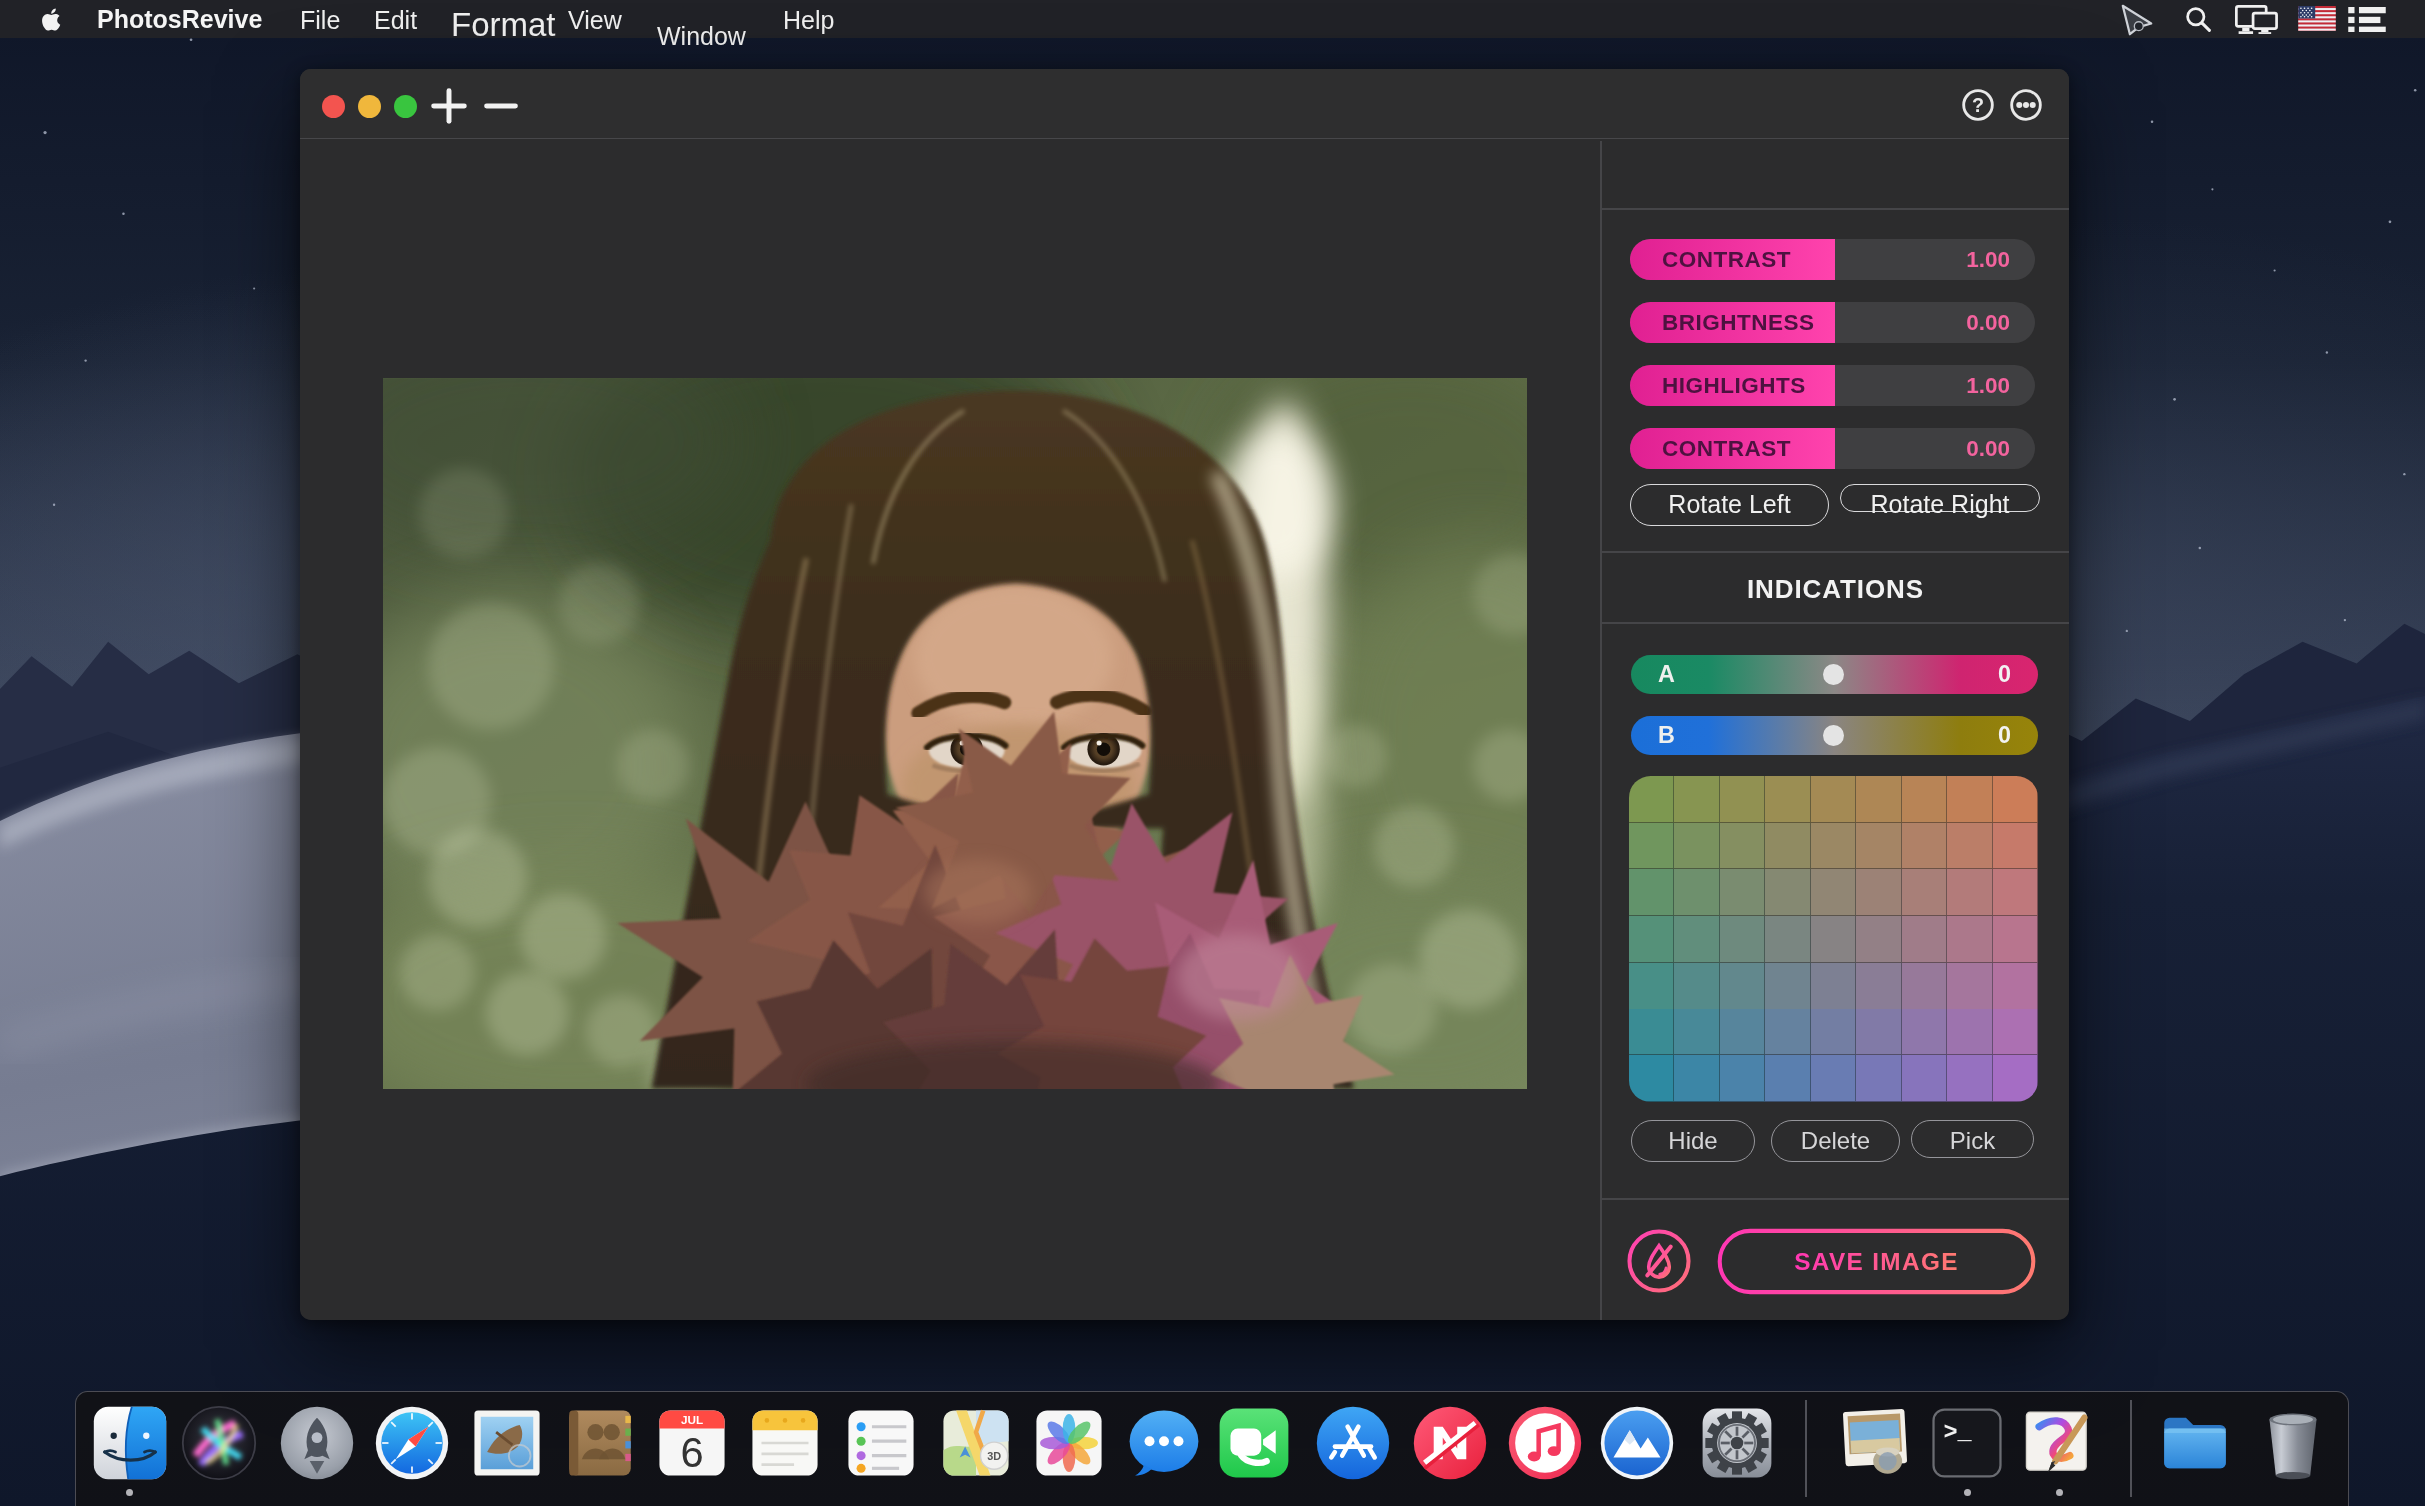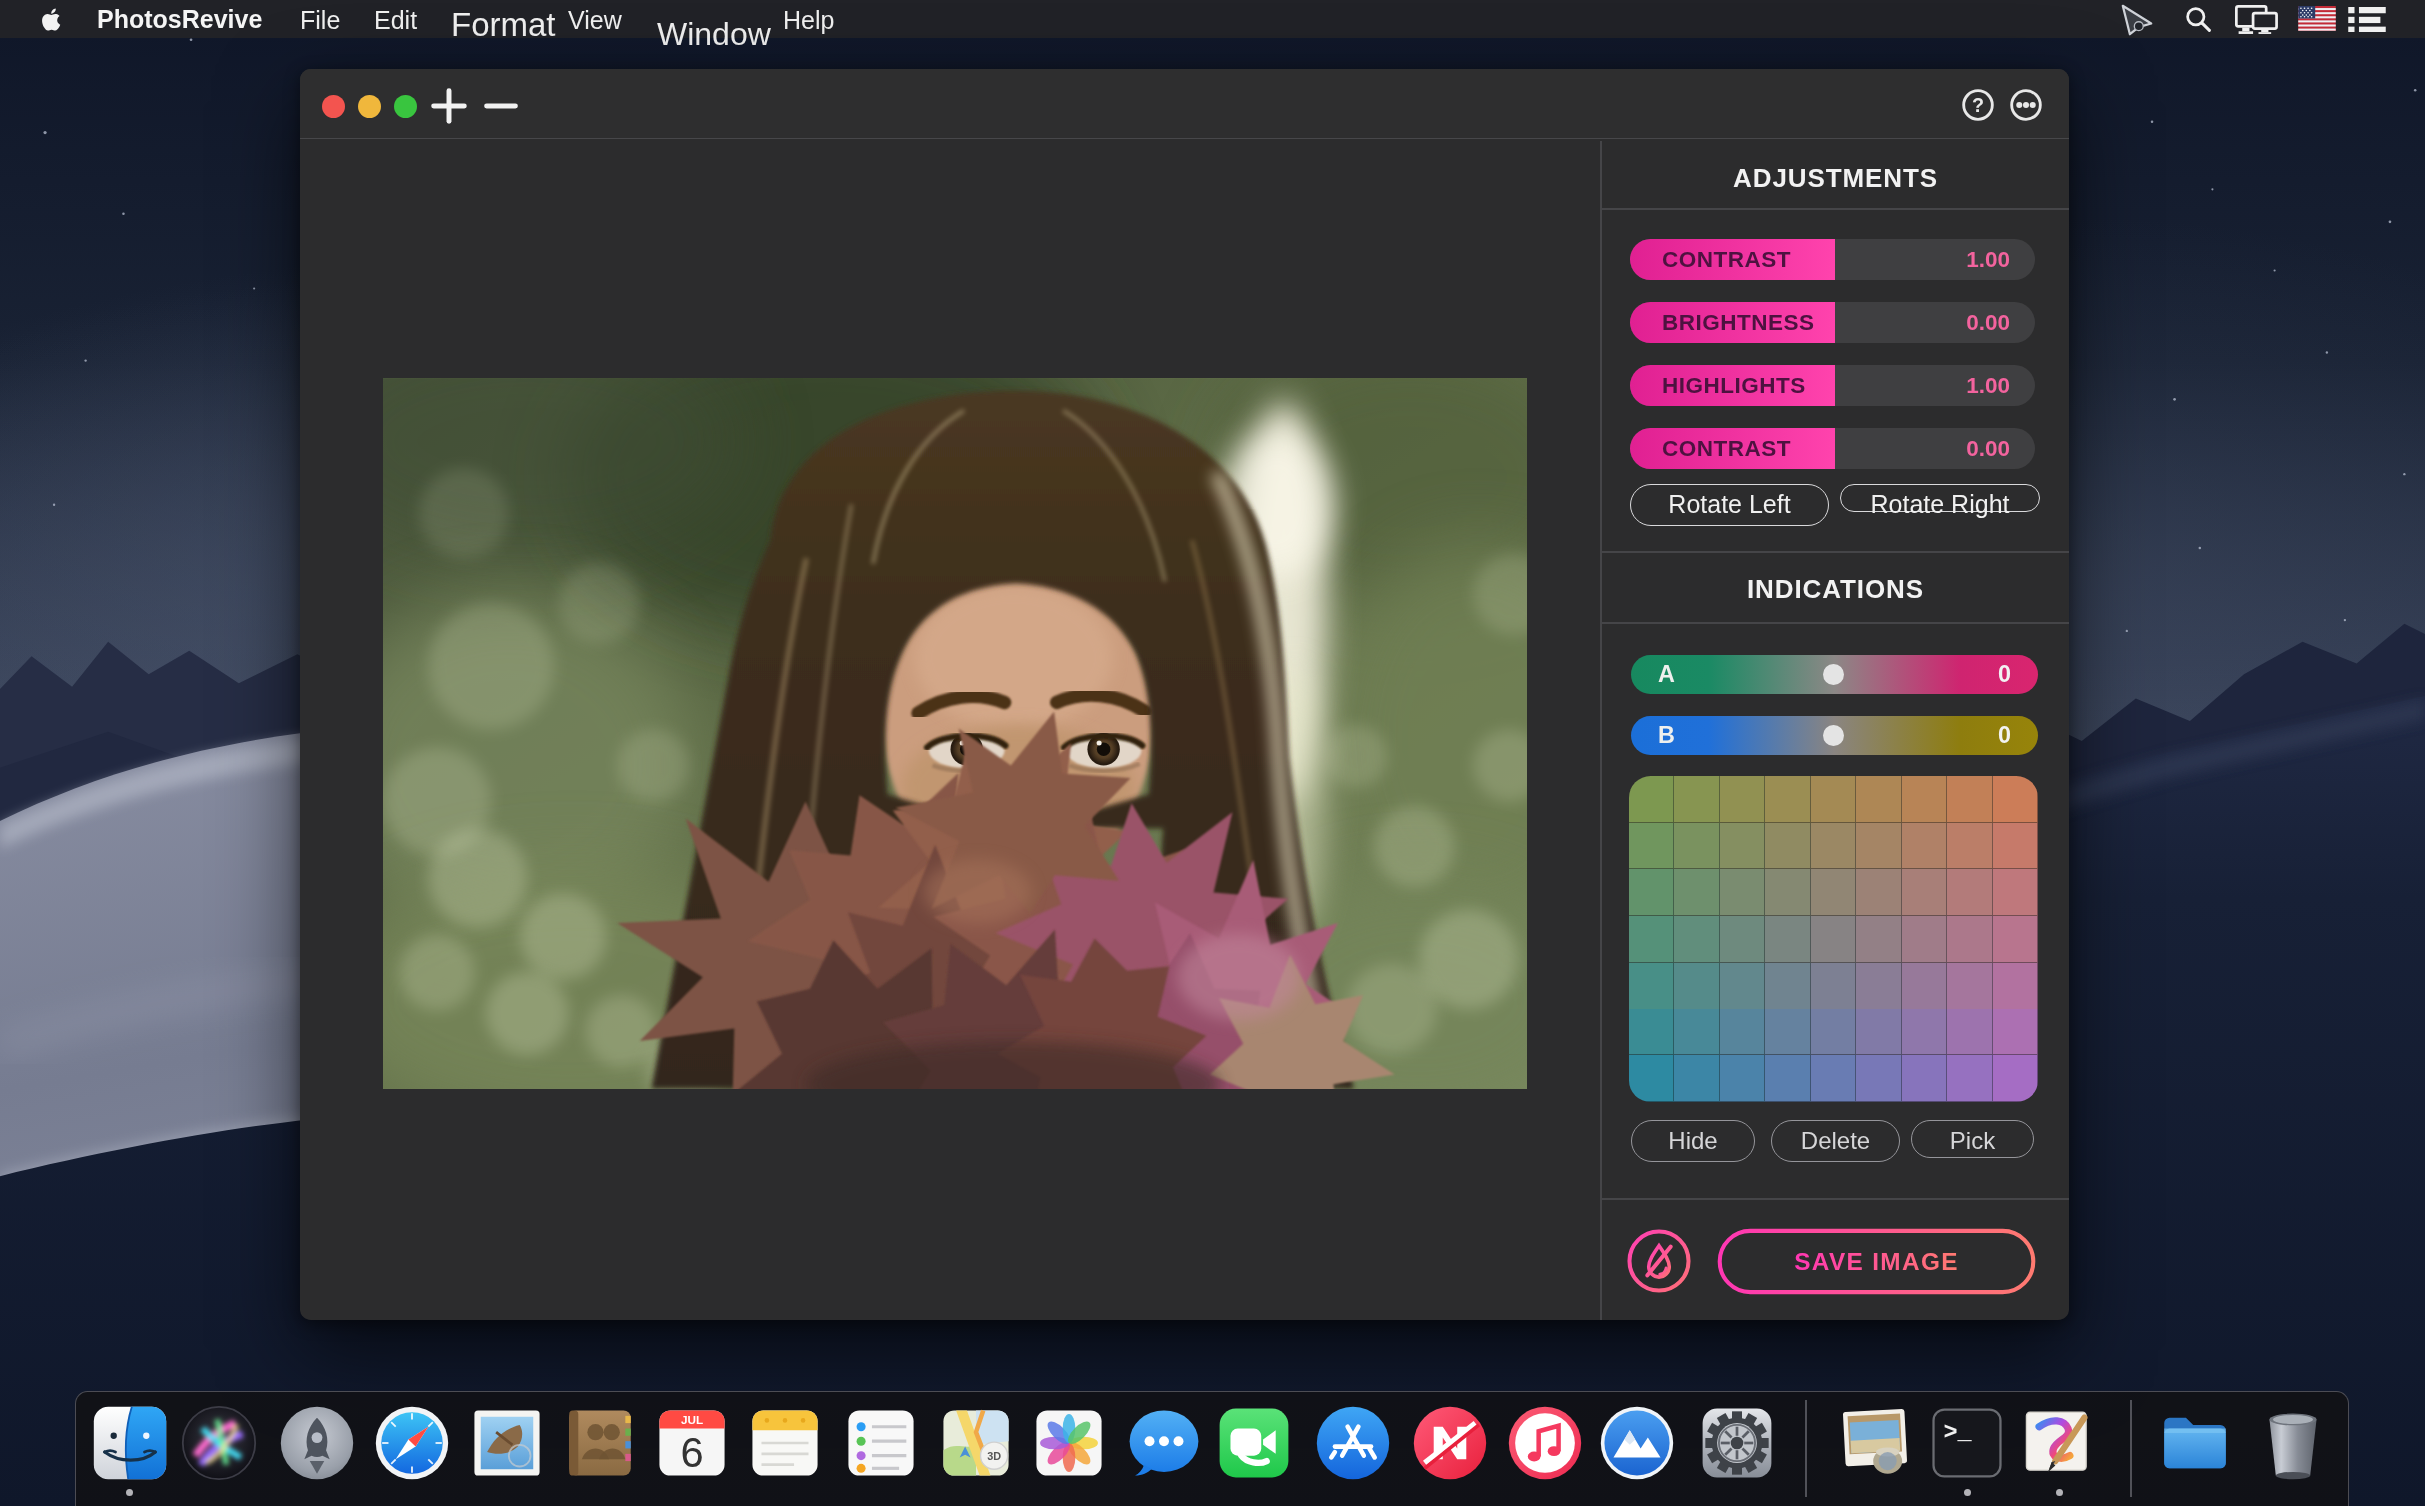--- a/index.html
+++ b/index.html
@@ -88,21 +88,21 @@
   <div class="abs" id="menubar" style="left:0;top:0;width:2426px;height:38px;background:#212227;"></div>
   <svg class="abs" style="left:38px;top:6.3px" width="27" height="27" viewBox="0 0 30 30">
     <path fill="#f2f2f2" d="M21.3,15.9c0-3.1,2.6-4.6,2.7-4.7c-1.5-2.1-3.7-2.4-4.5-2.4c-1.9-0.2-3.7,1.1-4.7,1.1 c-1,0-2.5-1.1-4.1-1.1c-2.1,0-4,1.2-5.1,3.1c-2.2,3.7-0.6,9.3,1.5,12.3c1,1.5,2.3,3.1,3.9,3.1c1.6-0.1,2.2-1,4.1-1 c1.9,0,2.4,1,4.1,1c1.7,0,2.8-1.5,3.8-3c1.2-1.7,1.7-3.4,1.7-3.5C24.6,20.7,21.3,19.4,21.3,15.9z"></path>
     <path fill="#f2f2f2" d="M18.4,6.8c0.9-1.1,1.5-2.5,1.3-4c-1.3,0.1-2.8,0.9-3.7,1.9c-0.8,0.9-1.5,2.4-1.3,3.8 C16.1,8.6,17.5,7.8,18.4,6.8z"></path>
   </svg>
   <div class="abs" style="left:97px;top:5.4px;font-size:25px;font-weight:bold;color:#f5f5f5;">PhotosRevive</div>
   <div class="abs" style="left:300px;top:6.3px;font-size:25px;color:#f0f0f0;">File</div>
   <div class="abs" style="left:374px;top:6.3px;font-size:25px;color:#f0f0f0;">Edit</div>
   <div class="abs" style="left:451px;top:6.3px;font-size:33px;color:#f0f0f0;">Format</div>
   <div class="abs" style="left:568px;top:6.3px;font-size:25px;color:#f0f0f0;">View</div>
-  <div class="abs" style="left:657px;top:16px;font-size:32px;color:#f0f0f0;text-align:center;">Window</div>
+  <div class="abs" style="left:657px;top:22px;font-size:25px;color:#f0f0f0;text-align:center;">Window</div>
   <div class="abs" style="left:783px;top:6.3px;font-size:25px;color:#f0f0f0;">Help</div>
 
   <svg class="abs" style="left:2117px;top:3.6px" width="40" height="32" viewBox="0 0 44 36">
     <path d="M6,2 L38,22 L24,26 L14,34 Z" fill="#3a3d44" stroke="#cfd2d8" stroke-width="2.5" stroke-linejoin="round"></path>
     <circle cx="24" cy="25" r="5" fill="#20232a" stroke="#b8bcc4" stroke-width="1.5"></circle>
   </svg>
   <svg class="abs" style="left:2184px;top:5.4px" width="29" height="29" viewBox="0 0 32 32">
     <circle cx="13" cy="13" r="9" fill="none" stroke="#f0f0f0" stroke-width="3"></circle>
     <line x1="20" y1="20" x2="28" y2="28" stroke="#f0f0f0" stroke-width="3.4" stroke-linecap="round"></line>
   </svg>
@@ -281,23 +281,20 @@
 <path d="M676,834 L592,825 L590,932 L530,855 L463,902 L464,821 L370,810 L443,750 L415,692 L474,678 L500,624 L549,678 L609,633 L610,704 L701,713 L622,769 Z" fill="#583832" filter="url(#b1)"></path>
 <path d="M839,803 L762,811 L763,880 L708,841 L652,914 L648,823 L572,828 L608,769 L555,715 L623,696 L630,628 L692,674 L746,612 L751,698 L849,682 L784,752 Z" fill="#653e3a" filter="url(#b1)"></path>
 <path d="M902,826 L831,800 L813,888 L774,821 L717,838 L730,776 L682,750 L734,719 L707,662 L764,670 L790,622 L826,658 L873,653 L860,709 L914,730 L877,765 Z" fill="#74443e" filter="url(#b1)"></path>
 <path d="M1123,773 L1055,784 L1064,856 L1012,812 L968,843 L961,791 L918,773 L955,739 L928,688 L984,699 L1007,640 L1035,695 L1088,685 L1066,736 Z" fill="#a8866f" filter="url(#b1)"></path>
 <path d="M745,370 L754,439 L830,444 L779,497 L817,558 L746,552 L718,594 L684,552 L609,589 L640,514 L569,477 L655,460 L639,389 L697,430 Z" fill="#895a47" filter="url(#b1)"></path>
 <ellipse cx="950" cy="665" rx="68" ry="48" fill="#c2879c" opacity="0.55" filter="url(#b8)"></ellipse>
 <ellipse cx="660" cy="570" rx="60" ry="36" fill="#a8745c" opacity="0.5" filter="url(#b8)"></ellipse>
 <ellipse cx="700" cy="784" rx="230" ry="48" fill="#3e2c28" opacity="0.6" filter="url(#b8)"></ellipse>
 </svg></div>
 
-  <div class="abs" style="left:1602px;top:141px;width:467px;text-align:center;font-size:26px;font-weight:bold;color:#f2f2f2;letter-spacing:0.9px;">
-      <div style="margin-top:21.6px">ADJUSTMENTS</div>
-    </div>
   <div class="abs" style="left:1602px;top:208px;width:467px;height:1.8px;background:#454548;"></div>
 
   <div class="abs slider" style="left:1630px;top:239px;">
       <i style="width:205px"></i>
       <b>CONTRAST</b>
       <s>1.00</s>
     </div>
   <div class="abs slider" style="left:1630px;top:302px;">
       <i style="width:205px"></i>
       <b>BRIGHTNESS</b>

